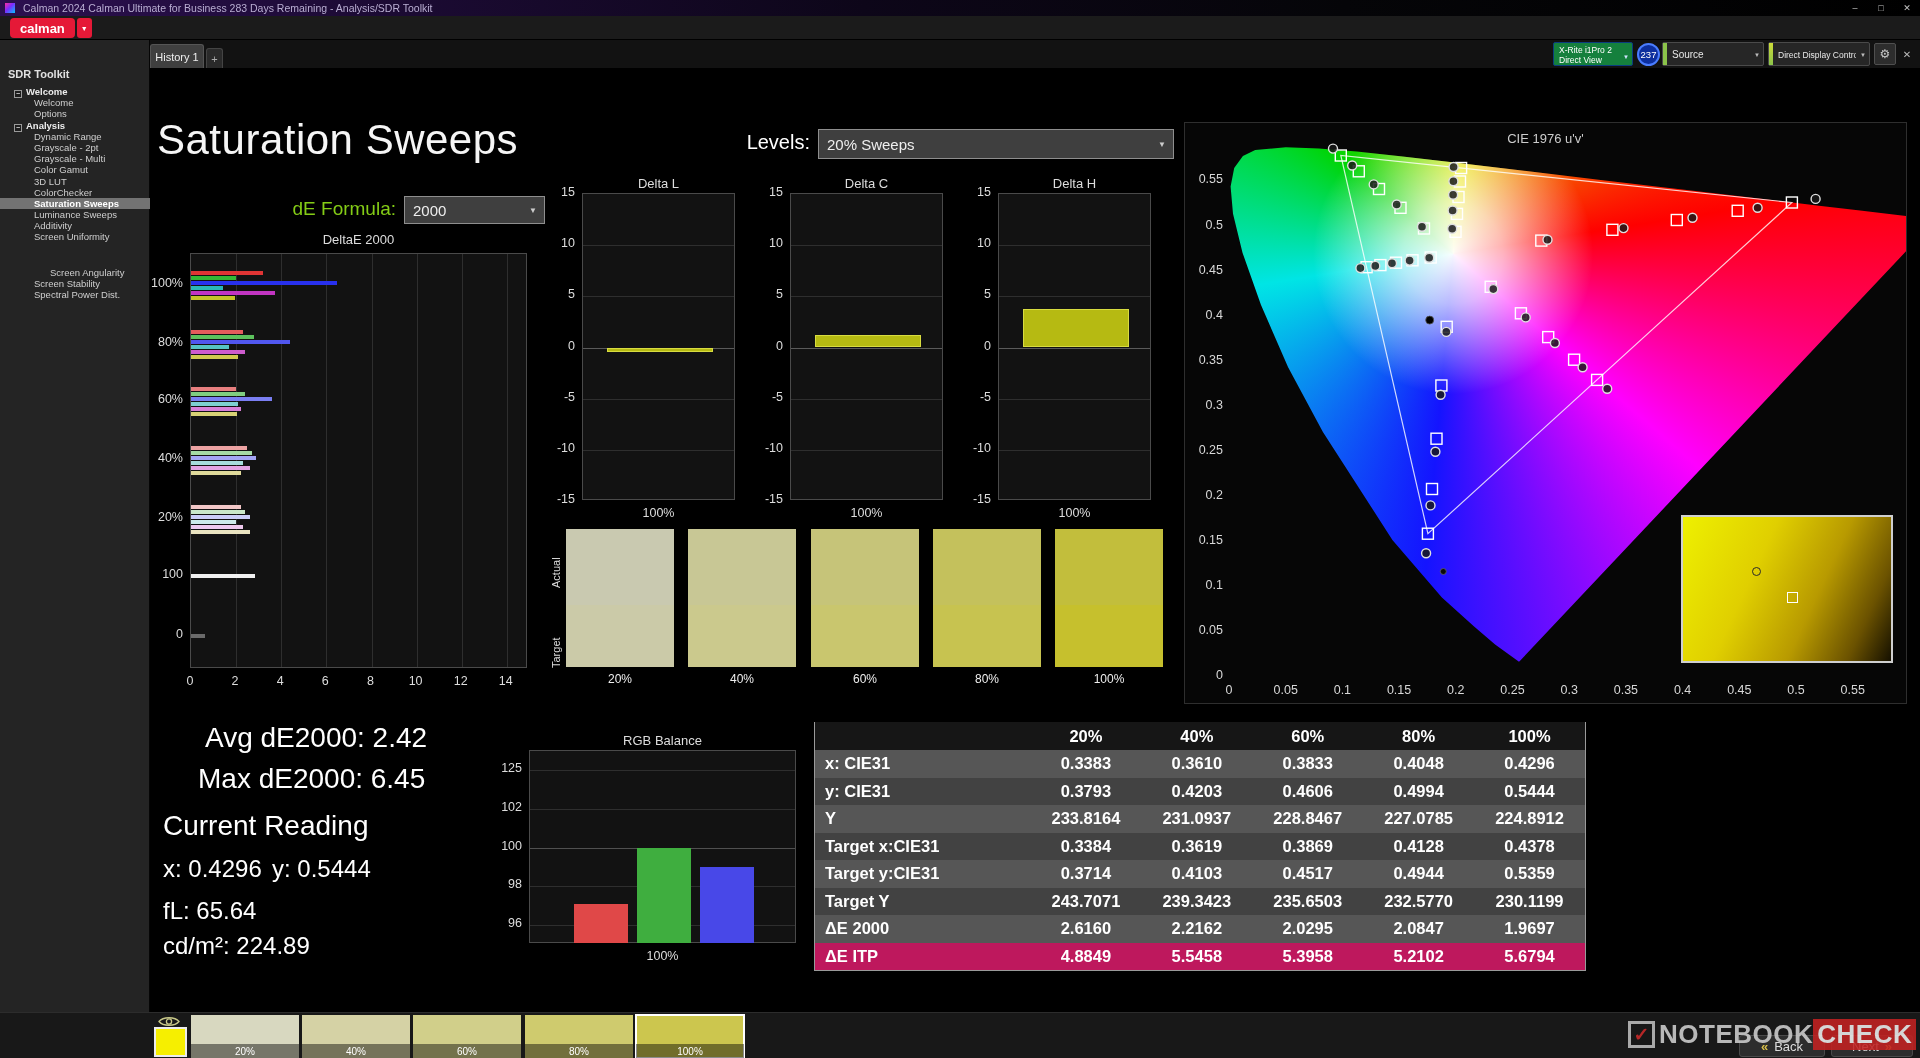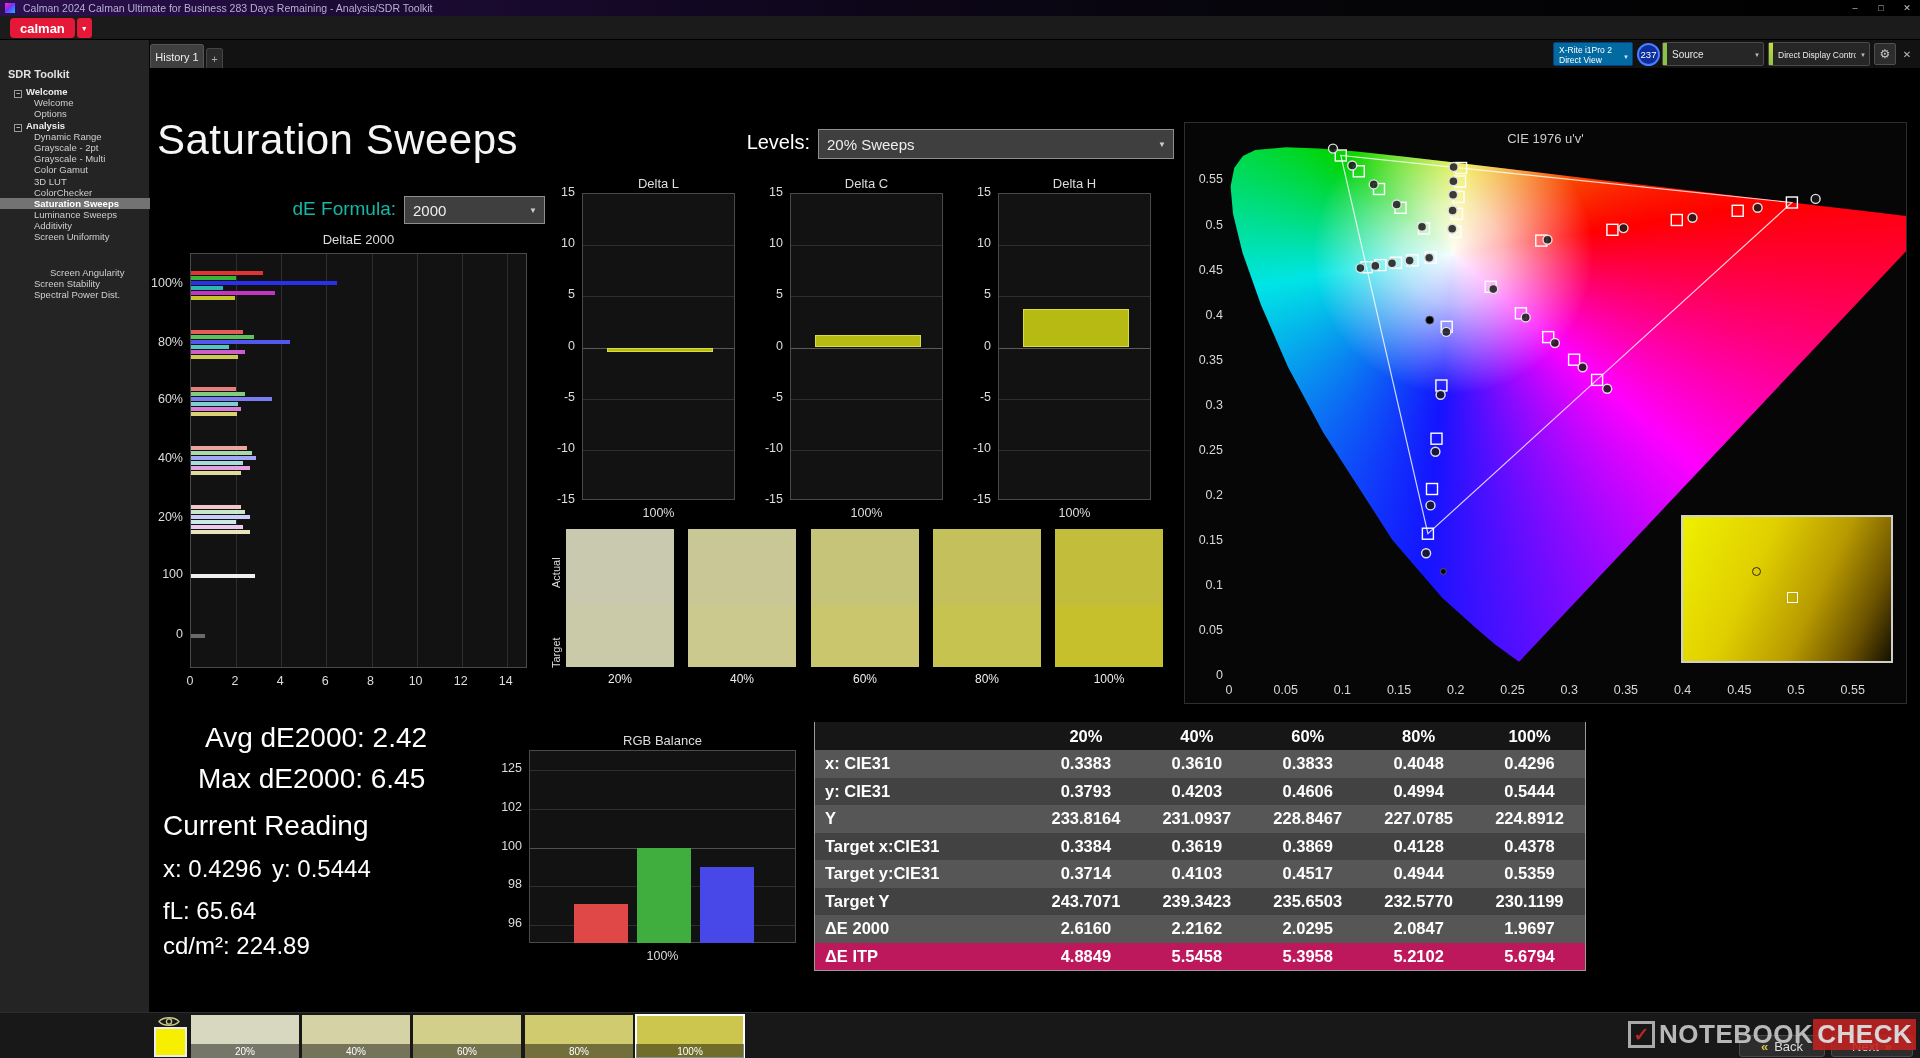--- a/index.html
+++ b/index.html
@@ -24,21 +24,21 @@
 
   
   #tabrow{position:absolute;left:0;top:40px;width:1920px;height:28px;background:#121212;}
   #pin-btn{position:absolute;left:7px;top:8px;width:10px;height:10px;border:1px solid #777;border-radius:50%;background:#2a2a2a;}
   #collapse-btn{position:absolute;left:130px;top:9px;width:16px;height:15px;background:#2b2b2b;border:1px solid #4a4a4a;
     color:#bbb;font-size:8px;display:flex;align-items:center;justify-content:center;}
   #tab-history{position:absolute;left:150px;top:4px;width:54px;height:24px;background:#3f3f3f;border:1px solid #555;border-bottom:none;
     border-radius:3px 3px 0 0;color:#eee;font-size:11px;display:flex;align-items:center;justify-content:center;}
   #tab-add{position:absolute;left:206px;top:8px;width:17px;height:20px;background:#2a2a2a;border:1px solid #444;border-bottom:none;
     border-radius:3px 3px 0 0;color:#aaa;font-size:11px;display:flex;align-items:center;justify-content:center;}
-  #meter-btn{position:absolute;left:1553px;top:2px;width:80px;height:24px;background:#0369a1;border:1px solid #0b3d7e;border-radius:2px;
+  #meter-btn{position:absolute;left:1553px;top:2px;width:80px;height:24px;background:#15803d;border:1px solid #0b3d7e;border-radius:2px;
     color:#fff;font-size:8.5px;line-height:10px;padding:2px 12px 0 5px;}
   #meter-arrow{position:absolute;right:3px;top:9px;font-size:6px;color:#cfe2ff;}
   #badge{position:absolute;left:1637px;top:3px;width:23px;height:23px;border-radius:50%;background:#0d2f9e;border:2px solid #4a7dff;
     color:#fff;font-size:9.5px;display:flex;align-items:center;justify-content:center;}
   .hw-btn{position:absolute;top:2px;height:24px;background:#262626;border:1px solid #4a4a4a;border-radius:2px;color:#e8e8e8;}
   #source-btn{left:1662px;width:102px;}
   #ddc-btn{left:1768px;width:102px;}
   .hw-accent{position:absolute;left:0;top:0;bottom:0;width:4px;}
   .hw-label{position:absolute;left:9px;top:6px;font-size:10px;white-space:nowrap;overflow:hidden;max-width:78px;}
   .hw-label.small{font-size:8.5px;top:7px;}
@@ -53,21 +53,21 @@
   #tree{position:absolute;left:0;top:46px;width:150px;}
   .tree-item{height:11.2px;line-height:11.2px;font-size:9.5px;color:#cfcfcf;white-space:nowrap;cursor:pointer;}
   .tree-item.parent{color:#ededed;font-weight:bold;}
   .tree-item.sel{background:#737373;color:#fff;font-weight:bold;}
   .pbox{display:inline-block;width:8px;height:8px;border:1px solid #9a9a9a;background:#1d1d1d;color:#ddd;
     font-size:7px;line-height:6px;text-align:center;margin-right:4px;vertical-align:-1px;}
 
   
   #page-title{position:absolute;left:157px;top:116px;font-size:42px;font-weight:300;color:#f5f5f5;letter-spacing:0.5px;}
   #levels-label{position:absolute;left:700px;top:131px;width:110px;text-align:right;font-size:20px;color:#fff;}
-  #def-label{position:absolute;left:256px;top:198px;width:140px;text-align:right;font-size:19px;color:#14b8a6;}
+  #def-label{position:absolute;left:256px;top:198px;width:140px;text-align:right;font-size:19px;color:#84cc16;}
   .dropdown{position:absolute;background:#3f3f3f;border:1px solid #8e8e8e;color:#eee;}
   #levels-dd{left:818px;top:129px;width:356px;height:30px;}
   #def-dd{left:404px;top:196px;width:141px;height:28px;}
   .dd-text{position:absolute;left:8px;top:50%;transform:translateY(-50%);font-size:15px;}
   .dd-arrow{position:absolute;right:7px;top:50%;transform:translateY(-50%);font-size:8px;color:#ccc;}
 
   
   #chart-deltae{position:absolute;left:140px;top:232px;width:410px;height:466px;}
   .mini-chart{position:absolute;width:222px;height:346px;}
   #chart-deltal{left:540px;top:176px;}

